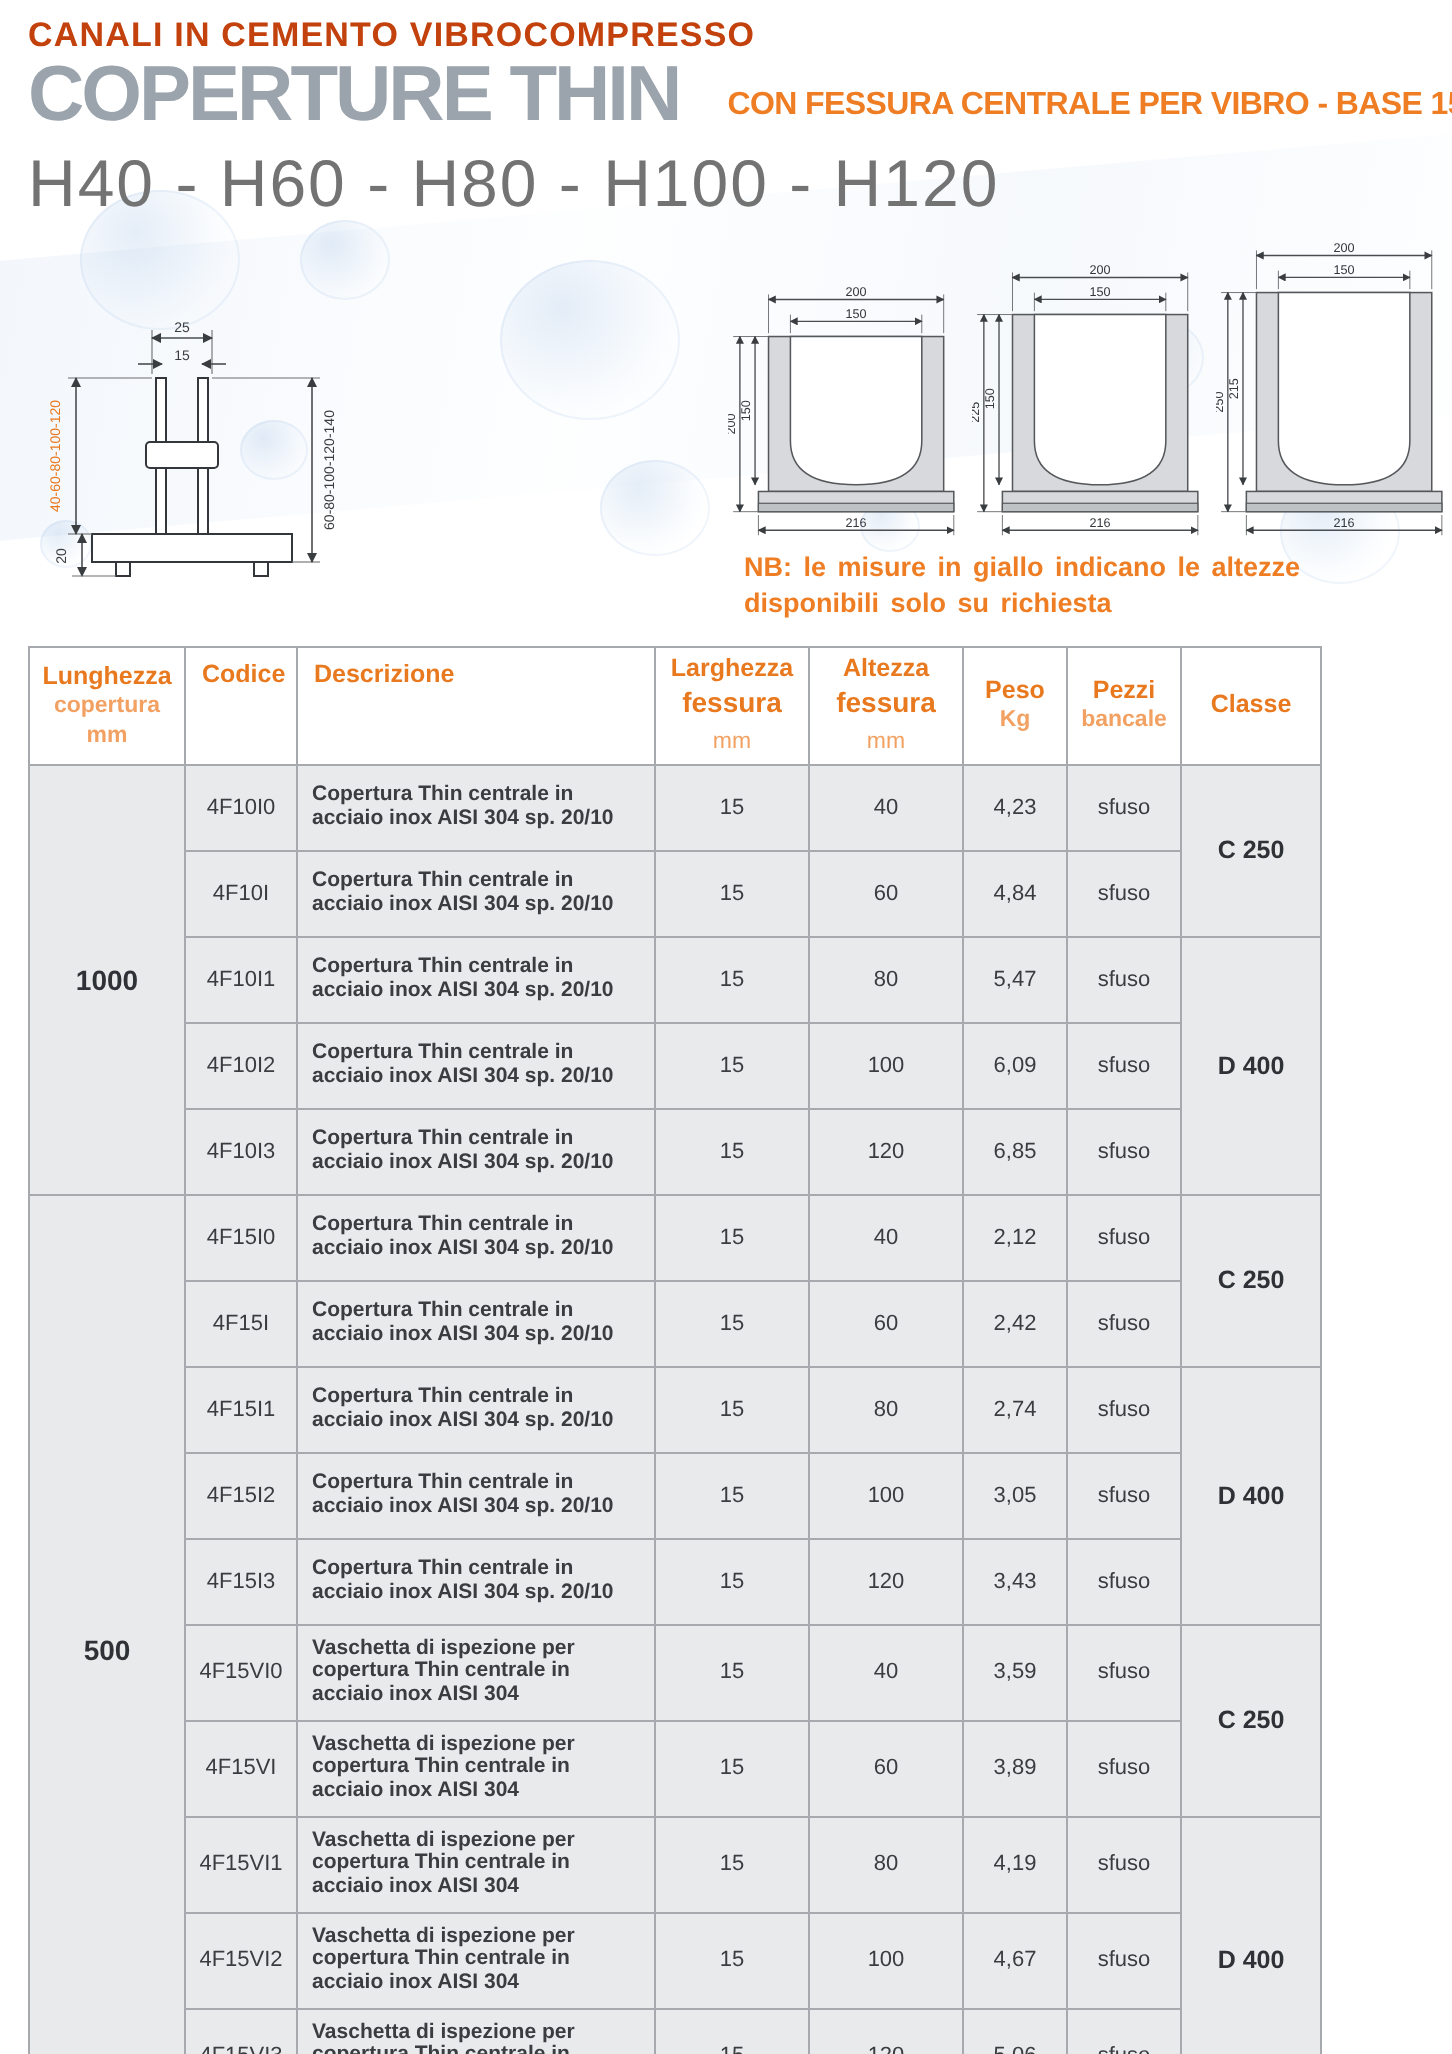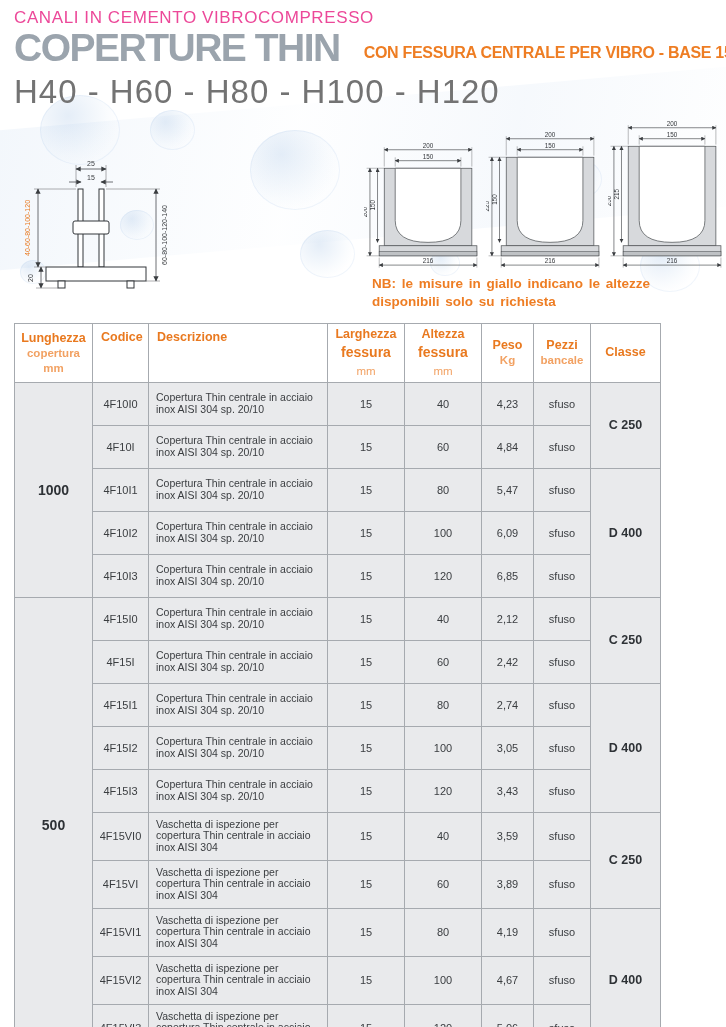--- a/index.html
+++ b/index.html
@@ -10,21 +10,21 @@
   
   .texture { position:absolute; left:0; top:0; width:726px; height:320px; pointer-events:none; }
   .streak { position:absolute; left:-20px; top:98px; width:780px; height:140px;
     background:linear-gradient(100deg, rgba(165,195,230,0.14), rgba(220,235,250,0.04) 40%, rgba(165,195,230,0.10) 68%, rgba(255,255,255,0));
     transform:skewY(-5deg); }
   .bub { position:absolute; border-radius:50%;
     background:radial-gradient(circle at 35% 30%, rgba(150,185,225,0.25), rgba(190,215,240,0.08) 55%, rgba(255,255,255,0) 72%);
     box-shadow:inset 0 0 0 1px rgba(150,185,225,0.14); }
   
   .hdr { position:relative; padding:8px 0 0 14px; z-index:2; }
-  .suptitle { font-size:17px; font-weight:normal; letter-spacing:0.6px; color:#ec4899; }
+  .suptitle { font-size:17px; font-weight:bold; letter-spacing:0.6px; color:#c2410c; }
   .title-row { display:flex; align-items:flex-end; gap:24px; margin-top:1px; }
   .big-title { font-size:39px; font-weight:800; letter-spacing:-1.5px; color:#9ba4ad; line-height:0.95; white-space:nowrap; }
   .sub-title { font-size:16px; font-weight:bold; letter-spacing:-0.3px; color:#ee7d23; white-space:nowrap; margin-bottom:4px; }
   .sizes { font-size:33px; font-weight:400; letter-spacing:1px; color:#737373; margin-top:7px; }
   
   .band { position:relative; height:212px; z-index:1;padding-left:41px; }
   .cover-svg { position:absolute; left:14px; top:46px; }
   .channels { position:absolute; left:364px; top:0; height:160px; display:flex; align-items:flex-end; gap:4px; }
   .note { position:absolute; left:372px; top:164px; width:345px;
     color:#ee7d23; font-size:13.5px; font-weight:bold; line-height:1.35; word-spacing:2px; }
@@ -50,21 +50,21 @@
   .hbi { color:#e9791f; font-weight:bold; font-size:14px; }
   .hl { color:#f2a162; font-weight:normal; font-size:11.5px; }
   .hlb { display:block; color:#f2a162; font-weight:bold; font-size:11.5px; line-height:1.25; }
   tbody td { background:#e9eaec; text-align:center; vertical-align:middle;
     color:#3a3d40; font-size:11px; padding:2px 3px; }
   tbody tr { height:43px; }
   tbody tr.tall { height:48px; }
   td.group { font-size:14px; font-weight:bold; color:#2e3236; }
   td.classe { font-size:12.5px; font-weight:bold; color:#2e3236; }
   td.code { font-size:11px; }
-  td.desc { text-align:left; padding-left:7px; padding-right:4px; font-size:10.5px; line-height:1.12; }
+  td.desc { text-align:left; padding-left:7px; padding-right:4px; font-size:10.5px; line-height:1.12;font-weight:bold; }
 </style>
 </head>
 <body>
 
 <div class="page">
 
   <div class="texture">
     <div class="streak"></div>
     <div class="bub" style="left:40px;top:95px;width:80px;height:70px;"></div>
     <div class="bub" style="left:150px;top:110px;width:45px;height:40px;"></div>

